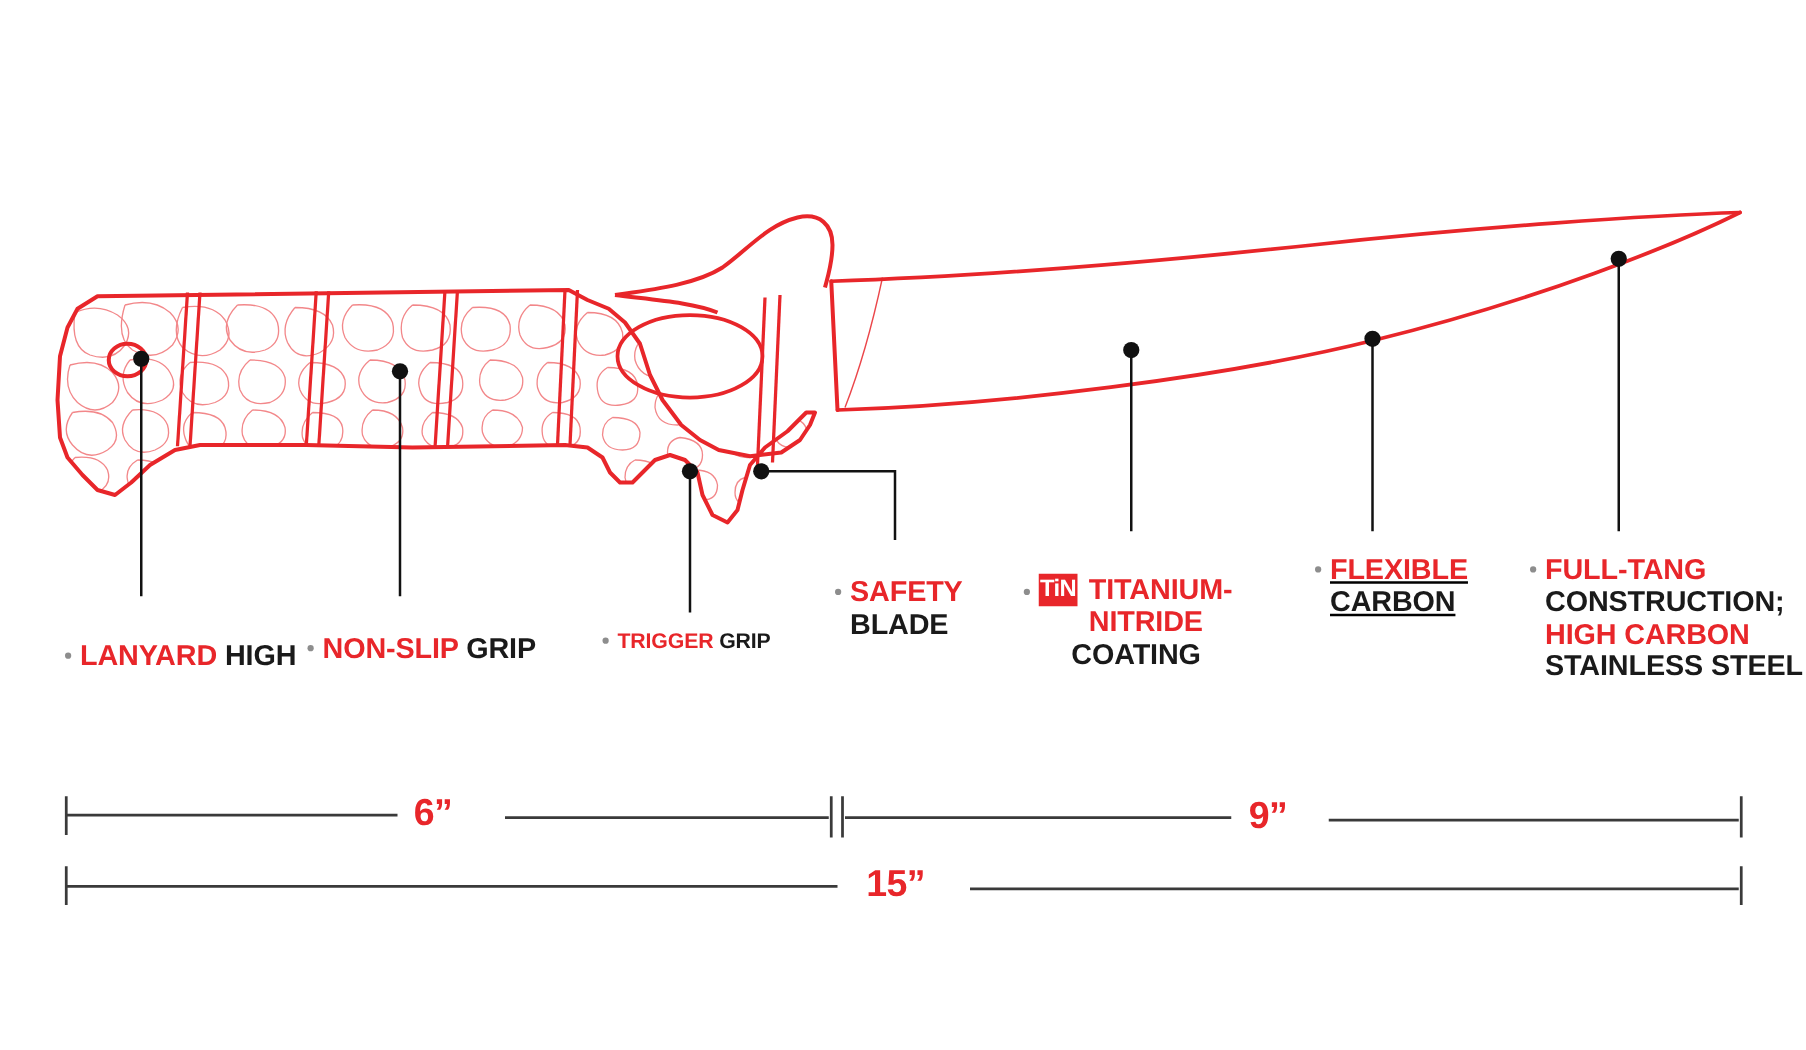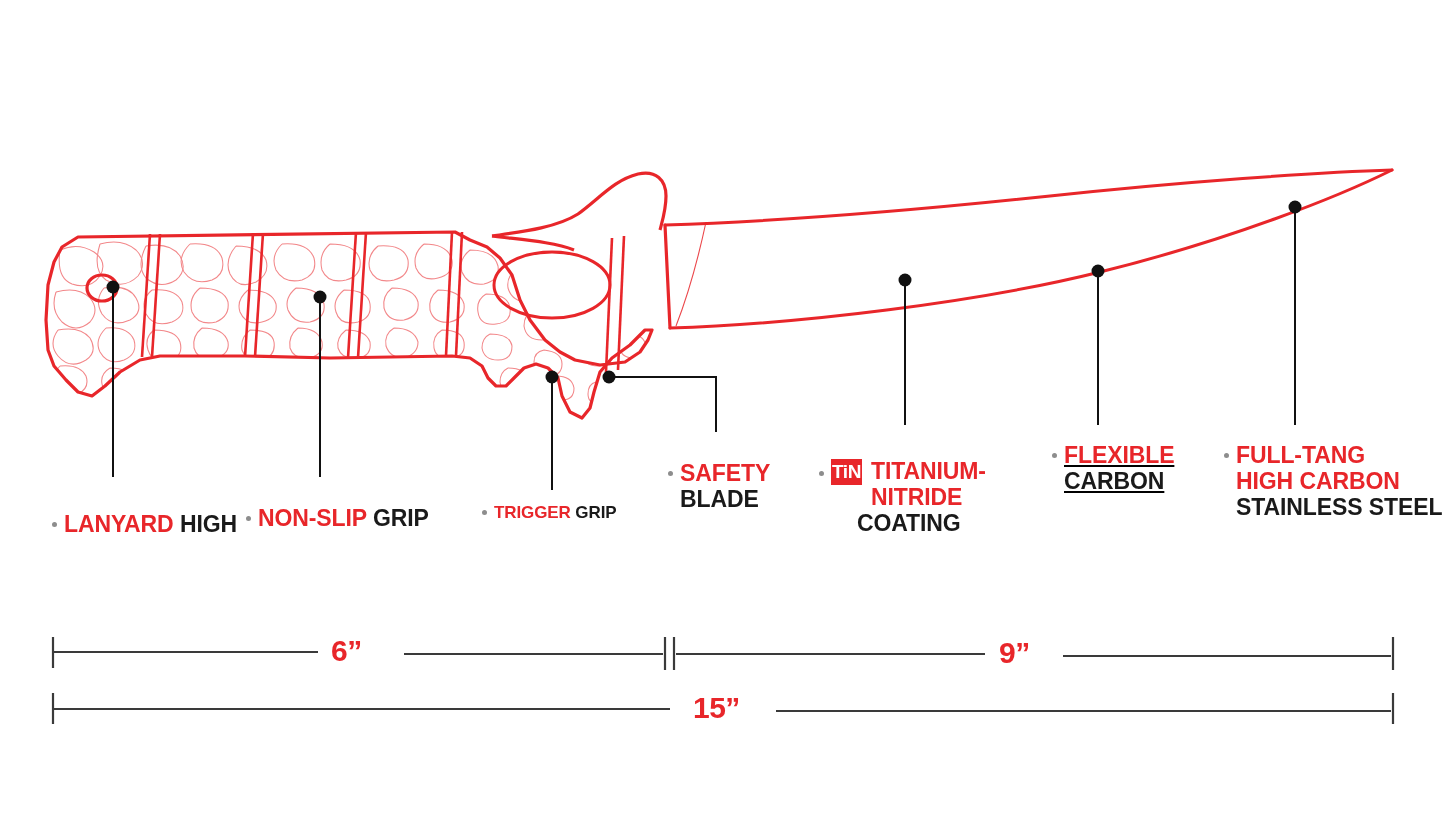--- a/index.html
+++ b/index.html
@@ -247,20 +247,21 @@
     </div>
   </div>
 
   <div class="callout" style="left:1052px; top:443px; font-size:23px;text-decoration:underline;">
     <span class="line"><span class="bullet"></span><span class="cl-red">FLEXIBLE</span></span>
     <span class="line cl-dark" style="margin-left:12px;">CARBON</span>
   </div>
 
   <div class="callout" style="left:1224px; top:443px; font-size:23px;">
     <span class="line"><span class="bullet"></span><span class="cl-red">FULL-TANG</span></span>
+    <span class="line cl-dark" style="margin-left:12px;">CONSTRUCTION;</span>
     <span class="line cl-red" style="margin-left:12px;">HIGH CARBON</span>
     <span class="line cl-dark" style="margin-left:12px;">STAINLESS STEEL</span>
   </div>
 
   <svg id="dimensions" viewBox="0 0 1445 840">
     <g stroke="#3a3a3a" stroke-width="2.2" fill="none">
 
       <path d="M53,637 L53,668"></path>
       <path d="M53,652 L318,652"></path>
       <path d="M404,654 L663,654"></path>

